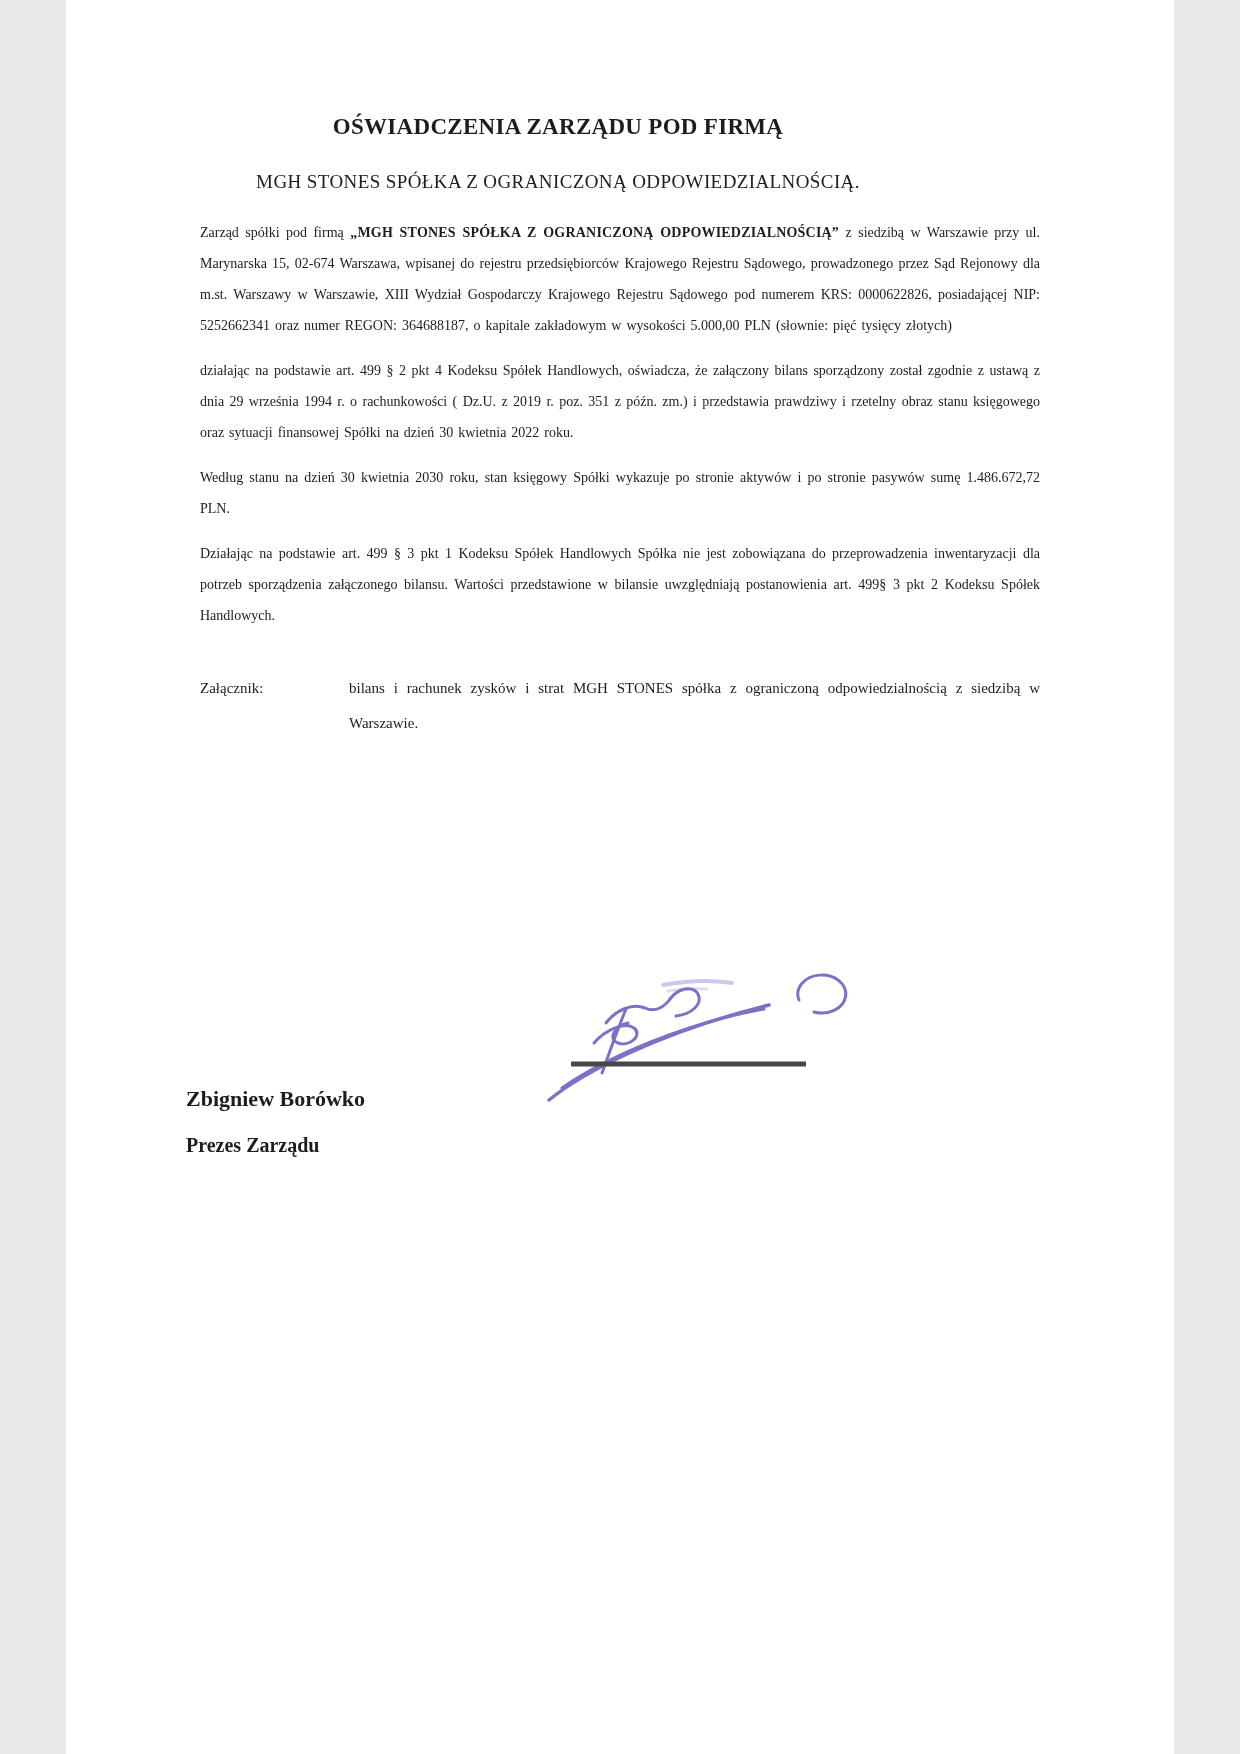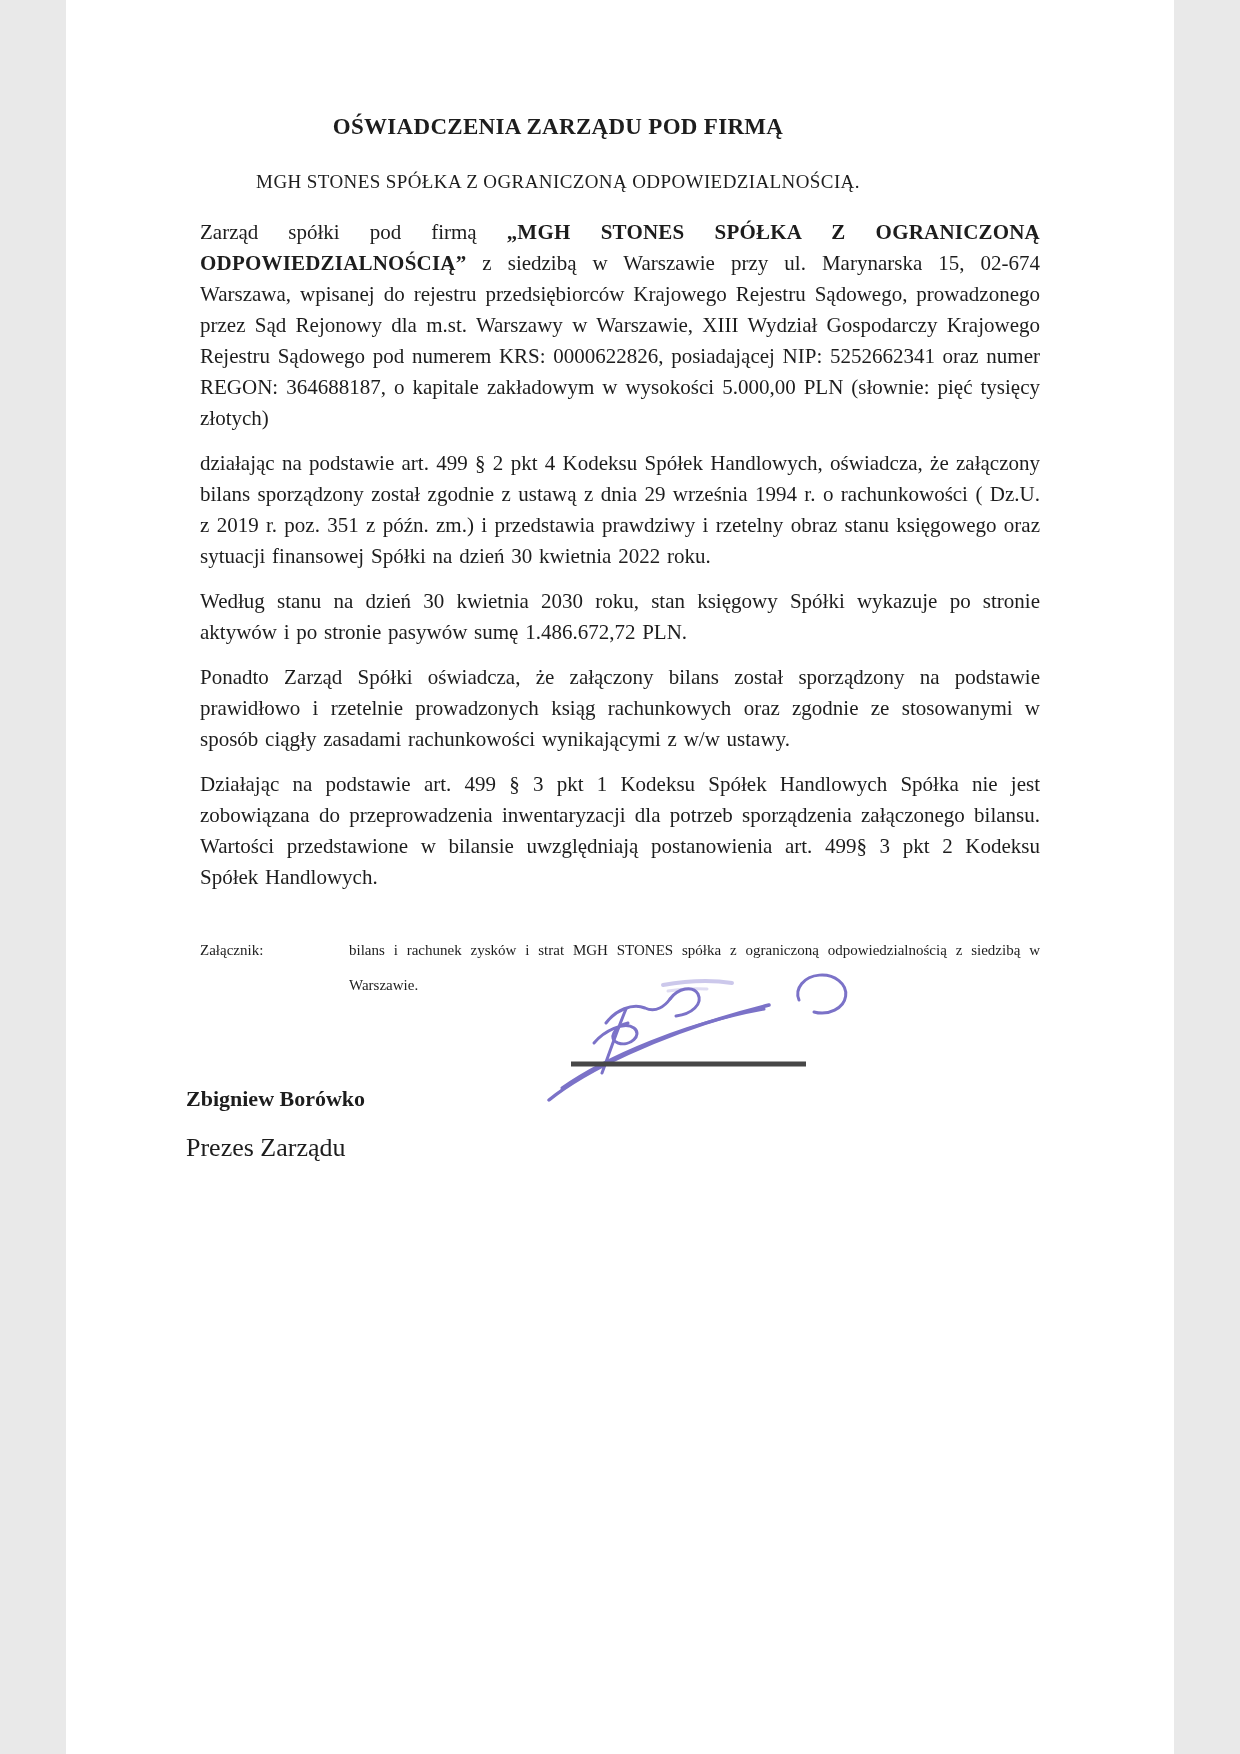--- a/index.html
+++ b/index.html
@@ -25,21 +25,21 @@
   .subtitle {
     margin:33px 0 0 0;
     font-size:19px;
     font-weight:normal;
     letter-spacing:0.4px;
     line-height:1.1;
   }
   .body-text { margin-top:24px; }
   .para {
     margin:0 0 14px 0;
-    font-size:21px;
+    font-size:14px;
     line-height:31px;
     text-align:justify;
     word-spacing:1.5px;
   }
   .para .b { font-weight:bold; letter-spacing:0.2px; }
   .attachment {
     display:flex;
     margin-top:40px;
     font-size:15px;
     line-height:35px;
@@ -52,37 +52,36 @@
     width:352px; height:142px;
   }
   .sign-block {
     position:absolute;
     left:134px; top:1087px;
     width:972px;
     text-align:left;
     transform:translateX(-14px);
   }
   .sign-name { font-size:22px; font-weight:bold; line-height:1.1; }
-  .sign-title { font-size:26px; font-weight:normal; line-height:1.1; margin-top:23px; }
+  .sign-title { font-size:20px; font-weight:bold; line-height:1.1; margin-top:23px; }
 </style>
 </head>
 <body>
 
 <div class="page" style="background: rgb(255, 255, 255); color: rgb(29, 29, 29);">
 
   <div class="heading-block">
     <h1 class="title">OŚWIADCZENIA ZARZĄDU POD FIRMĄ</h1>
     <h2 class="subtitle">MGH STONES SPÓŁKA Z OGRANICZONĄ ODPOWIEDZIALNOŚCIĄ.</h2>
   </div>
 
   <div class="body-text">
       <p class="para"><span>Zarząd spółki pod firmą </span><span class="b">„MGH STONES SPÓŁKA Z OGRANICZONĄ ODPOWIEDZIALNOŚCIĄ”</span><span> z siedzibą w Warszawie przy ul. Marynarska 15, 02-674 Warszawa, wpisanej do rejestru przedsiębiorców Krajowego Rejestru Sądowego, prowadzonego przez Sąd Rejonowy dla m.st. Warszawy w Warszawie, XIII Wydział Gospodarczy Krajowego Rejestru Sądowego pod numerem KRS: 0000622826, posiadającej NIP: 5252662341 oraz numer REGON: 364688187, o kapitale zakładowym w wysokości 5.000,00 PLN (słownie: pięć tysięcy złotych)</span></p>
       <p class="para"><span>działając na podstawie art. 499 § 2 pkt 4 Kodeksu Spółek Handlowych, oświadcza, że załączony bilans sporządzony został zgodnie z ustawą z dnia 29 września 1994 r. o rachunkowości ( Dz.U. z 2019 r. poz. 351 z późn. zm.) i przedstawia prawdziwy i rzetelny obraz stanu księgowego oraz sytuacji finansowej Spółki na dzień 30 kwietnia 2022 roku.</span></p>
       <p class="para"><span>Według stanu na dzień 30 kwietnia 2030 roku, stan księgowy Spółki wykazuje po stronie aktywów i po stronie pasywów sumę 1.486.672,72 PLN.</span></p>
-      <p class="para"><span>Ponadto Zarząd Spółki oświadcza, że załączony bilans został sporządzony na podstawie prawidłowo i rzetelnie prowadzonych ksiąg rachunkowych oraz zgodnie ze stosowanymi w sposób ciągły zasadami rachunkowości wynikającymi z w/w ustawy.</span></p>
       <p class="para"><span>Działając na podstawie art. 499 § 3 pkt 1 Kodeksu Spółek Handlowych Spółka nie jest zobowiązana do przeprowadzenia inwentaryzacji dla potrzeb sporządzenia załączonego bilansu. Wartości przedstawione w bilansie uwzględniają postanowienia art. 499§ 3 pkt 2 Kodeksu Spółek Handlowych.</span></p>
     </div>
 
   <div class="attachment">
     <div class="attachment-label">Załącznik:</div>
     <div class="attachment-text">bilans i rachunek zysków i strat MGH STONES spółka z ograniczoną odpowiedzialnością z siedzibą w Warszawie.</div>
   </div>
 
   <svg class="signature-svg" viewBox="0 0 352 142" xmlns="http://www.w3.org/2000/svg" fill="none">
 

